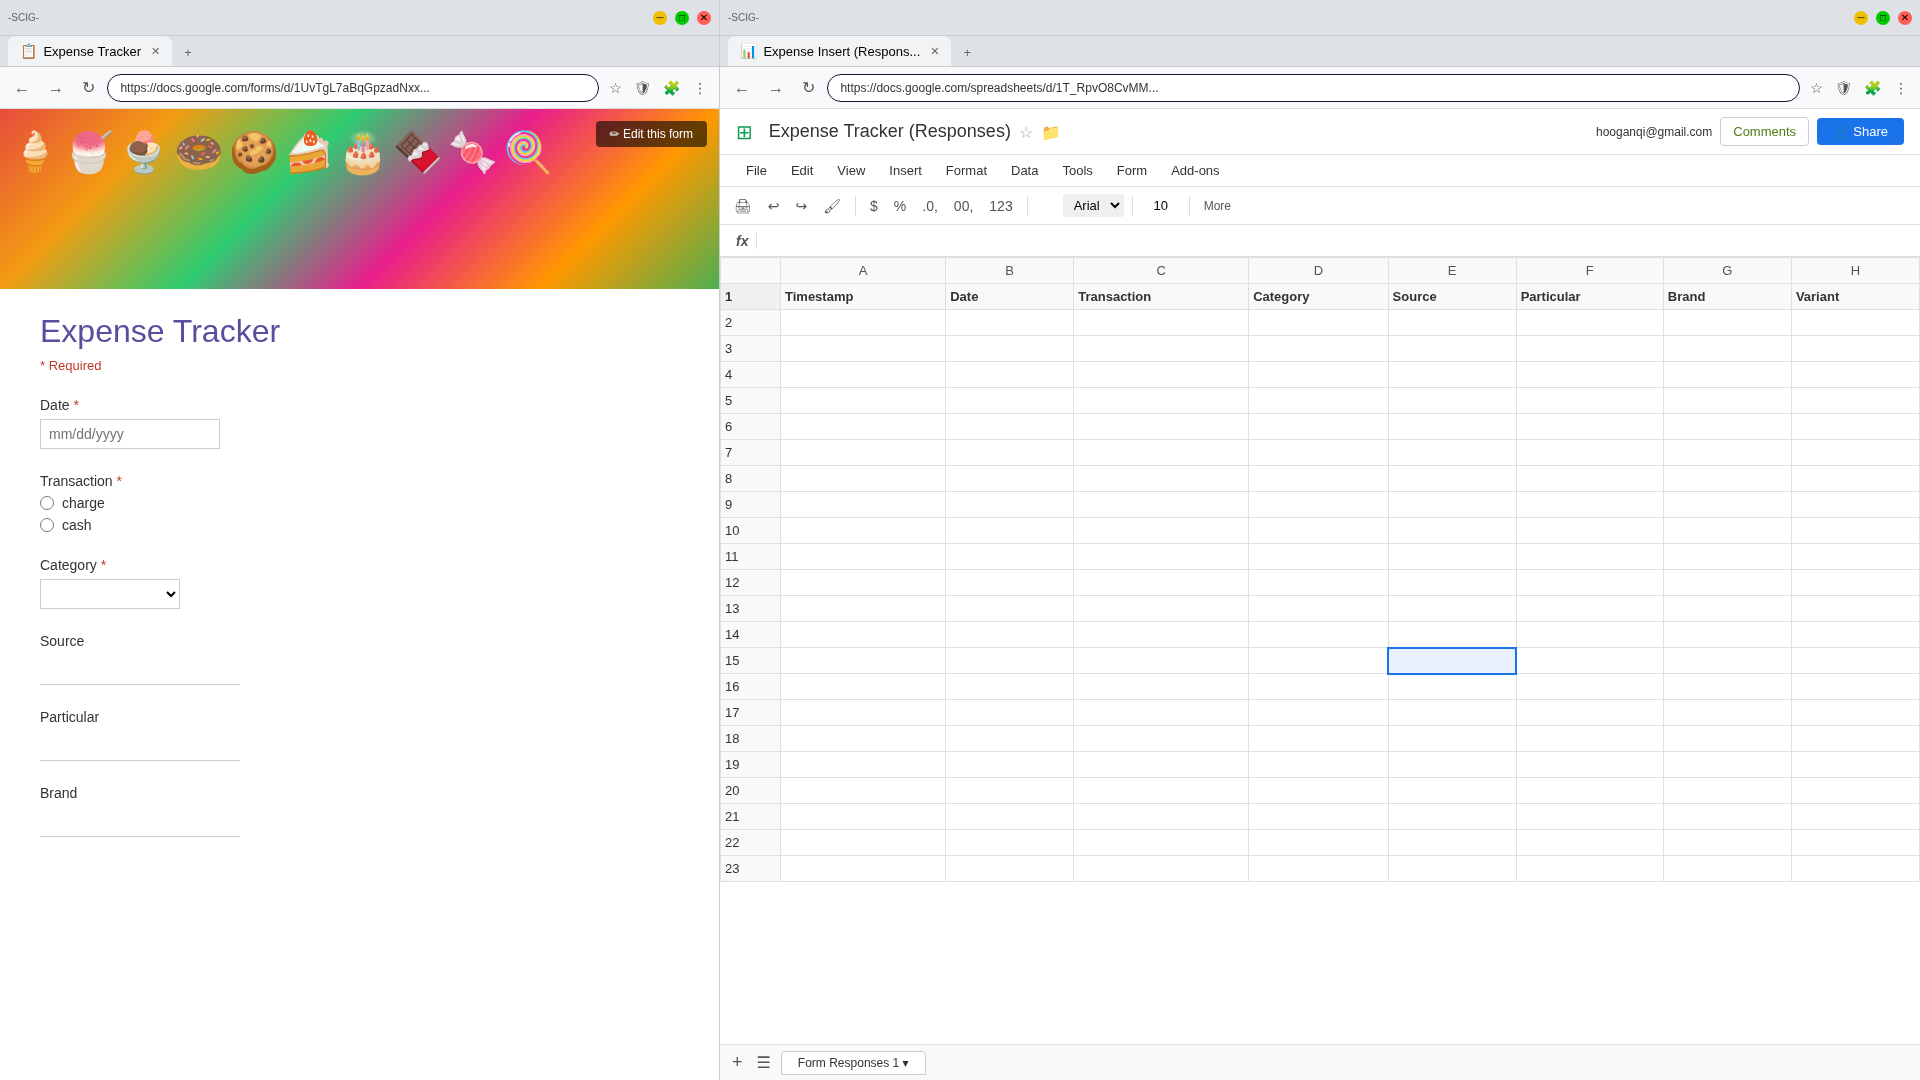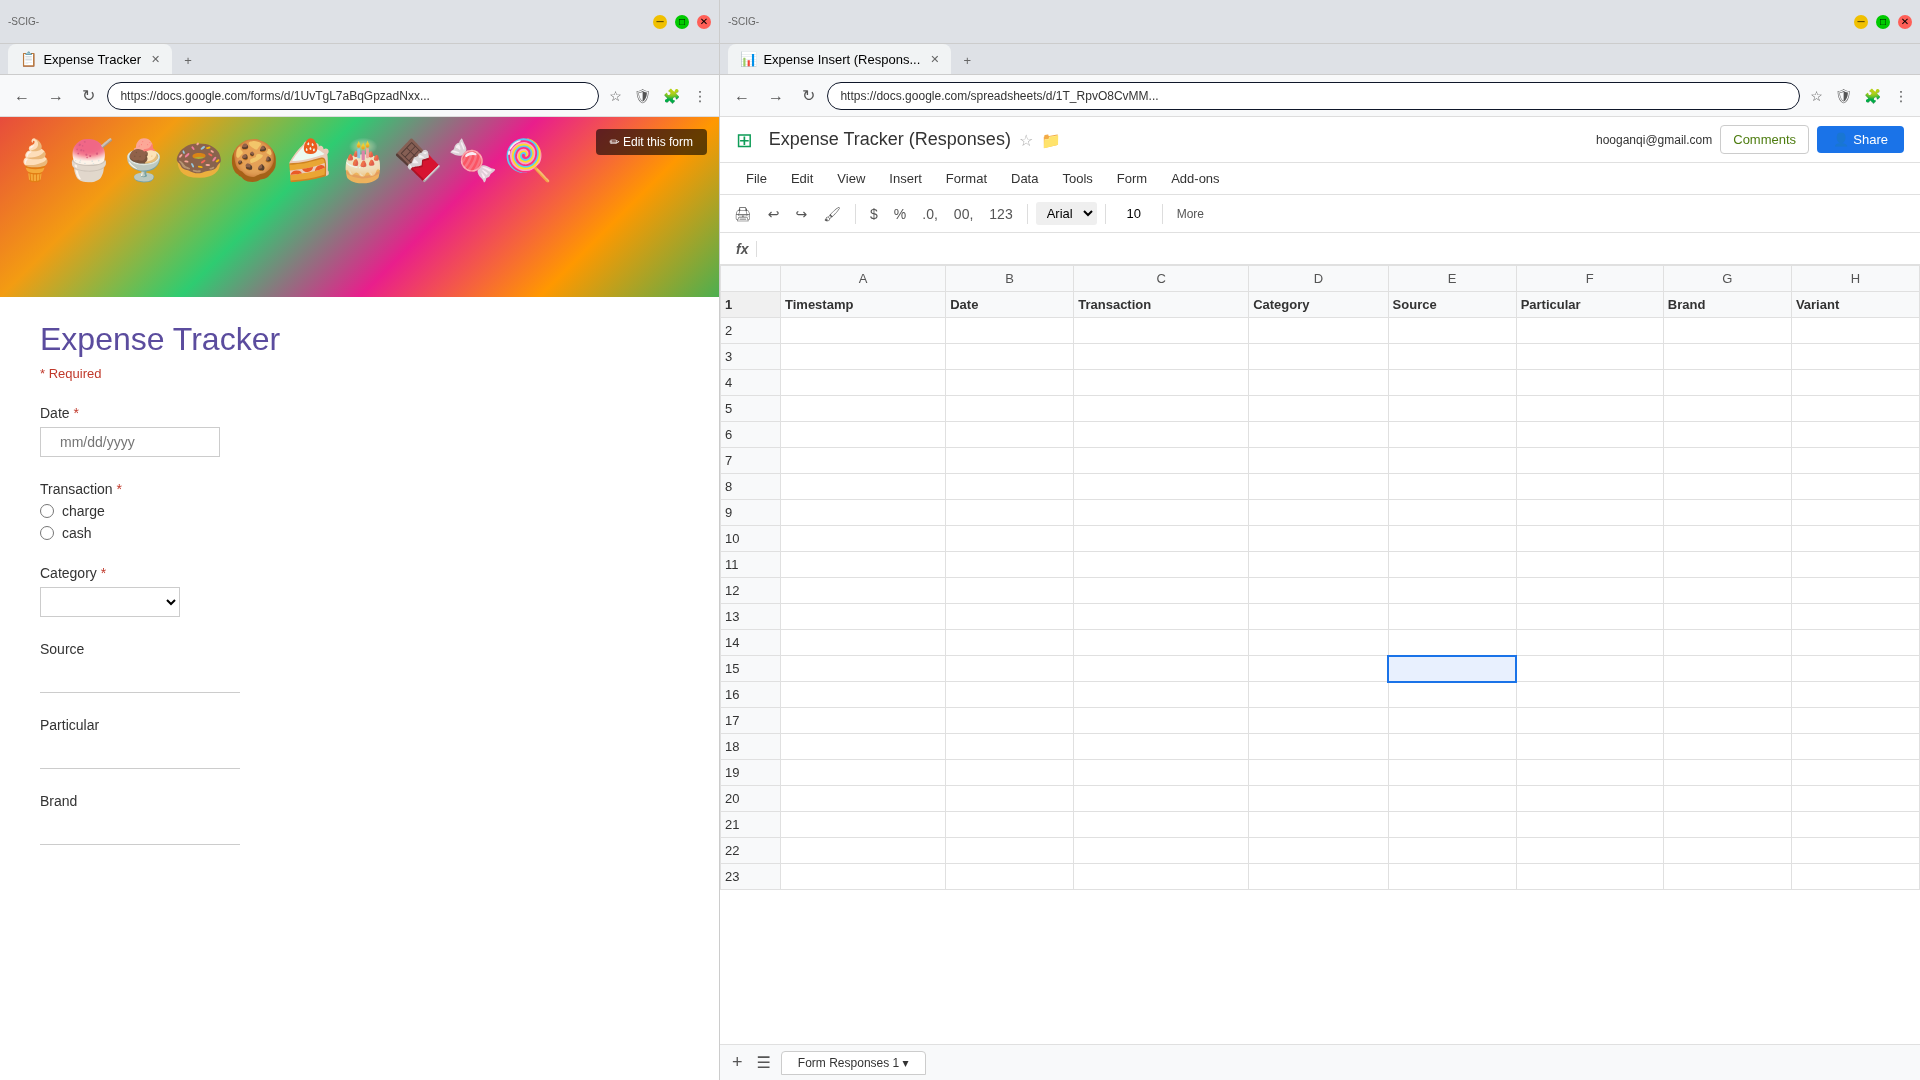--- a/index.html
+++ b/index.html
@@ -3,21 +3,21 @@
   <meta charset="utf-8">
   <style>
     * { box-sizing: border-box; margin: 0; padding: 0; }
     body { font-family: Arial, sans-serif; background: #e0e0e0; width: 1920px; height: 1080px; overflow: hidden; display: flex; flex-direction: column; }
 
     
     .browser-container { display: flex; width: 1920px; height: 1080px; }
 
     
     .left-window { width: 720px; height: 1080px; display: flex; flex-direction: column; background: #f1f3f4; border-right: 1px solid #ccc; }
-    .left-titlebar { background: #dee1e6; height: 44px; display: flex; align-items: center; padding: 0 8px; gap: 8px; border-bottom: 1px solid #ccc; }
+    .left-titlebar { background: #dee1e6; height: 36px; display: flex; align-items: center; padding: 0 8px; gap: 8px; border-bottom: 1px solid #ccc; }
     .tab { background: #f1f3f4; border-radius: 8px 8px 0 0; padding: 6px 12px; display: flex; align-items: center; gap: 6px; font-size: 13px; height: 30px; }
     .tab-icon { color: #4285f4; font-size: 14px; }
     .tab-close { color: #666; font-size: 11px; cursor: pointer; margin-left: 4px; }
     .win-btn { width: 14px; height: 14px; border-radius: 50%; border: none; cursor: pointer; font-size: 10px; display: flex; align-items: center; justify-content: center; }
     .win-min { background: #f0c000; }
     .win-max { background: #00ca00; }
     .win-close { background: #ff5f57; }
 
     .left-toolbar { background: #f8f9fa; height: 42px; display: flex; align-items: center; padding: 0 8px; gap: 6px; border-bottom: 1px solid #ddd; }
     .nav-btn { background: none; border: none; cursor: pointer; color: #555; font-size: 16px; padding: 4px 6px; border-radius: 4px; }
@@ -33,21 +33,21 @@
     .edit-form-btn { position: absolute; top: 12px; right: 12px; background: rgba(0,0,0,0.6); color: white; border: none; padding: 6px 14px; border-radius: 4px; font-size: 12px; cursor: pointer; display: flex; align-items: center; gap: 6px; }
     .header-relative { position: relative; }
 
     .form-body { padding: 24px 40px; background: white; }
     .form-title { font-size: 32px; color: #5b4c9e; font-weight: 400; margin-bottom: 8px; }
     .required-note { color: #c0392b; font-size: 13px; margin-bottom: 24px; }
 
     .form-field { margin-bottom: 24px; }
     .field-label { font-size: 14px; color: #333; margin-bottom: 6px; font-weight: 500; }
     .required-star { color: #c0392b; }
-    .date-input { border: 1px solid #ccc; padding: 6px 19px; font-size: 14px; width: 180px; color: #a16207; }
+    .date-input { border: 1px solid #ccc; padding: 6px 8px; font-size: 14px; width: 180px; color: #a16207; }
     .radio-group { display: flex; flex-direction: column; gap: 6px; margin-top: 4px; }
     .radio-option { display: flex; align-items: center; gap: 8px; font-size: 14px; color: #333; }
     .radio-option input[type="radio"] { width: 14px; height: 14px; }
     .category-select { width: 140px; height: 30px; border: 1px solid #ccc; background: white; font-size: 14px; padding: 2px 6px; }
     .text-input { width: 200px; height: 30px; border: none; border-bottom: 1px solid #ccc; font-size: 14px; padding: 2px 4px; outline: none; }
 
     
     .right-window { flex: 1; height: 1080px; display: flex; flex-direction: column; background: #f1f3f4; }
 
     
@@ -57,21 +57,21 @@
     .sheets-title { font-size: 18px; color: #333; font-weight: 400; }
     .share-btn { background: #1a73e8; color: white; border: none; padding: 6px 16px; border-radius: 4px; font-size: 13px; cursor: pointer; display: flex; align-items: center; gap: 4px; }
     .comments-btn { background: none; border: 1px solid #ccc; padding: 6px 12px; border-radius: 4px; font-size: 13px; cursor: pointer; color: #4d7c0f; }
 
     .sheets-menubar { background: white; height: 32px; display: flex; align-items: center; padding: 0 16px; gap: 4px; border-bottom: 1px solid #e0e0e0; }
     .menu-item { font-size: 13px; color: #333; padding: 4px 10px; cursor: pointer; border-radius: 4px; }
 
     .sheets-toolbar2 { background: white; height: 38px; display: flex; align-items: center; padding: 0 8px; gap: 4px; border-bottom: 1px solid #e0e0e0; }
     .toolbar2-btn { background: none; border: none; cursor: pointer; color: #555; padding: 3px 6px; border-radius: 3px; font-size: 14px; }
     .toolbar-separator { width: 1px; height: 20px; background: #ddd; margin: 0 4px; }
-    .font-select { border: 1px solid transparent; padding: 2px 6px; font-size: 13px; cursor: pointer; border-radius: 3px; }
+    .font-select { border: 1px solid transparent; padding: 2px 6px; font-size: 13px; cursor: pointer; border-radius: 3px; margin-left: 27px; }
     .font-size-input { width: 40px; border: 1px solid transparent; padding: 2px 4px; font-size: 13px; text-align: center; }
     .more-btn { font-size: 12px; color: #555; padding: 2px 6px; cursor: pointer; border-radius: 3px; }
 
     .formula-bar { background: white; height: 32px; display: flex; align-items: center; padding: 0 8px; border-bottom: 1px solid #e0e0e0; gap: 8px; }
     .formula-icon { color: #555; font-size: 14px; font-style: italic; font-weight: bold; padding: 0 8px; border-right: 1px solid #ddd; }
 
     
     .spreadsheet { flex: 1; overflow: hidden; display: flex; flex-direction: column; }
     .grid-container { flex: 1; overflow: auto; }
     .grid-table { border-collapse: collapse; width: 100%; font-size: 13px; }

